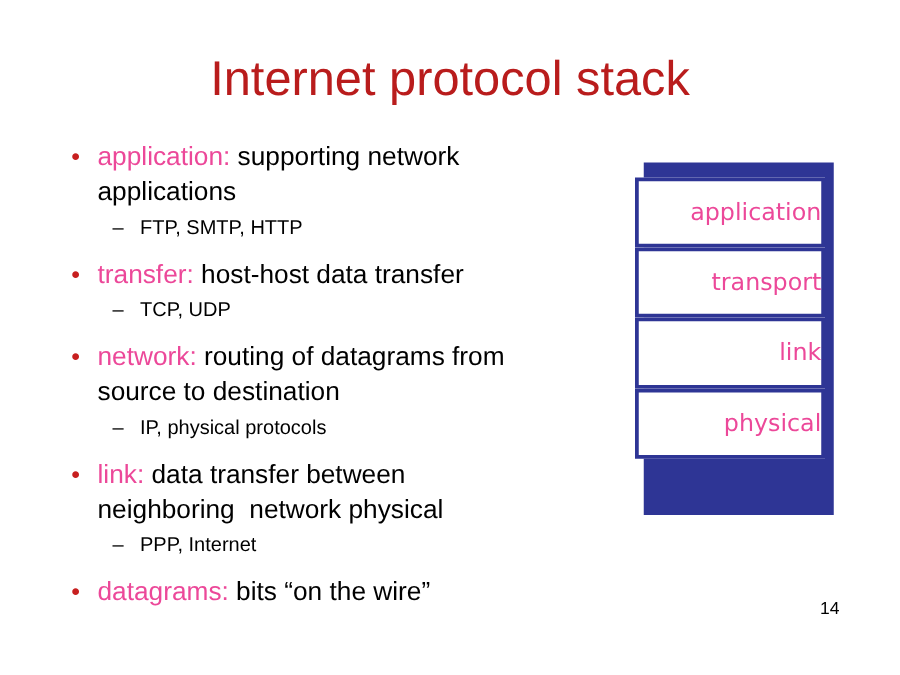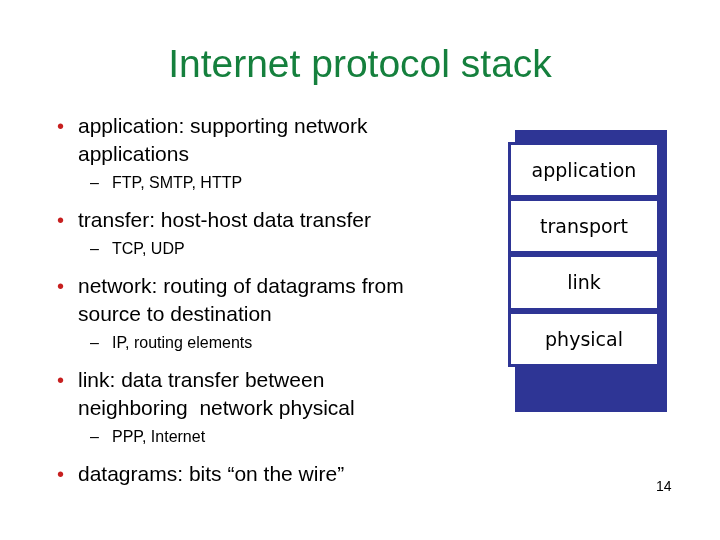--- a/index.html
+++ b/index.html
@@ -16,21 +16,21 @@
   
   .title {
     position: absolute;
     top: 42px;
     left: 0;
     width: 100%;
     margin: 0;
     text-align: center;
     font-size: 39px;
     font-weight: 400;
-    color: #15803d;
+    color: #b91c1c;
     letter-spacing: 0px;
   }
 
   
   .content {
     position: absolute;
     left: 57px;
     top: 112px;
     width: 470px;
   }
@@ -39,21 +39,21 @@
     display: flex;
     font-size: 21px;
     line-height: 28px;
   }
   .bullet {
     flex: 0 0 21px;
     color: #c71f1f;
     font-size: 20px;
   }
   .item .text { white-space: pre-wrap; }
-  .kw { color: #000000; }
+  .kw { color: #ec4899; }
   .sub {
     display: flex;
     margin: 4px 0 0 33px;
     font-size: 16px;
     line-height: 22px;
   }
   .dash { flex: 0 0 22px; color: #000000; }
 
   
   .stack-shadow {
@@ -71,24 +71,24 @@
     width: 152px;
   }
   .layer {
     box-sizing: border-box;
     width: 152px;
     height: 56.2px;
     border: 3px solid #2e3595;
     background: #ffffff;
     display: flex;
     align-items: center;
-    justify-content: center;
+    justify-content: flex-end;
     font-size: 19px;
     font-family: "DejaVu Sans", sans-serif;
-    color: #000000;
+    color: #ec4899;
   }
 
   .page-num {
     position: absolute;
     left: 656px;
     top: 478px;
     font-size: 14px;
     color: #000000;
   }
 </style>
@@ -125,21 +125,21 @@
     </div>
 
     <div class="group">
       <div class="item">
         <span class="bullet">•</span>
         <div class="text"><span class="kw">network:</span><span> routing of datagrams from
 source to destination</span></div>
       </div>
       <div class="sub">
         <span class="dash">–</span>
-        <span>IP, routing elements</span>
+        <span>IP, physical protocols</span>
       </div>
     </div>
 
     <div class="group">
       <div class="item">
         <span class="bullet">•</span>
         <div class="text"><span class="kw">link:</span><span> data transfer between
 neighboring  network physical</span></div>
       </div>
       <div class="sub">

